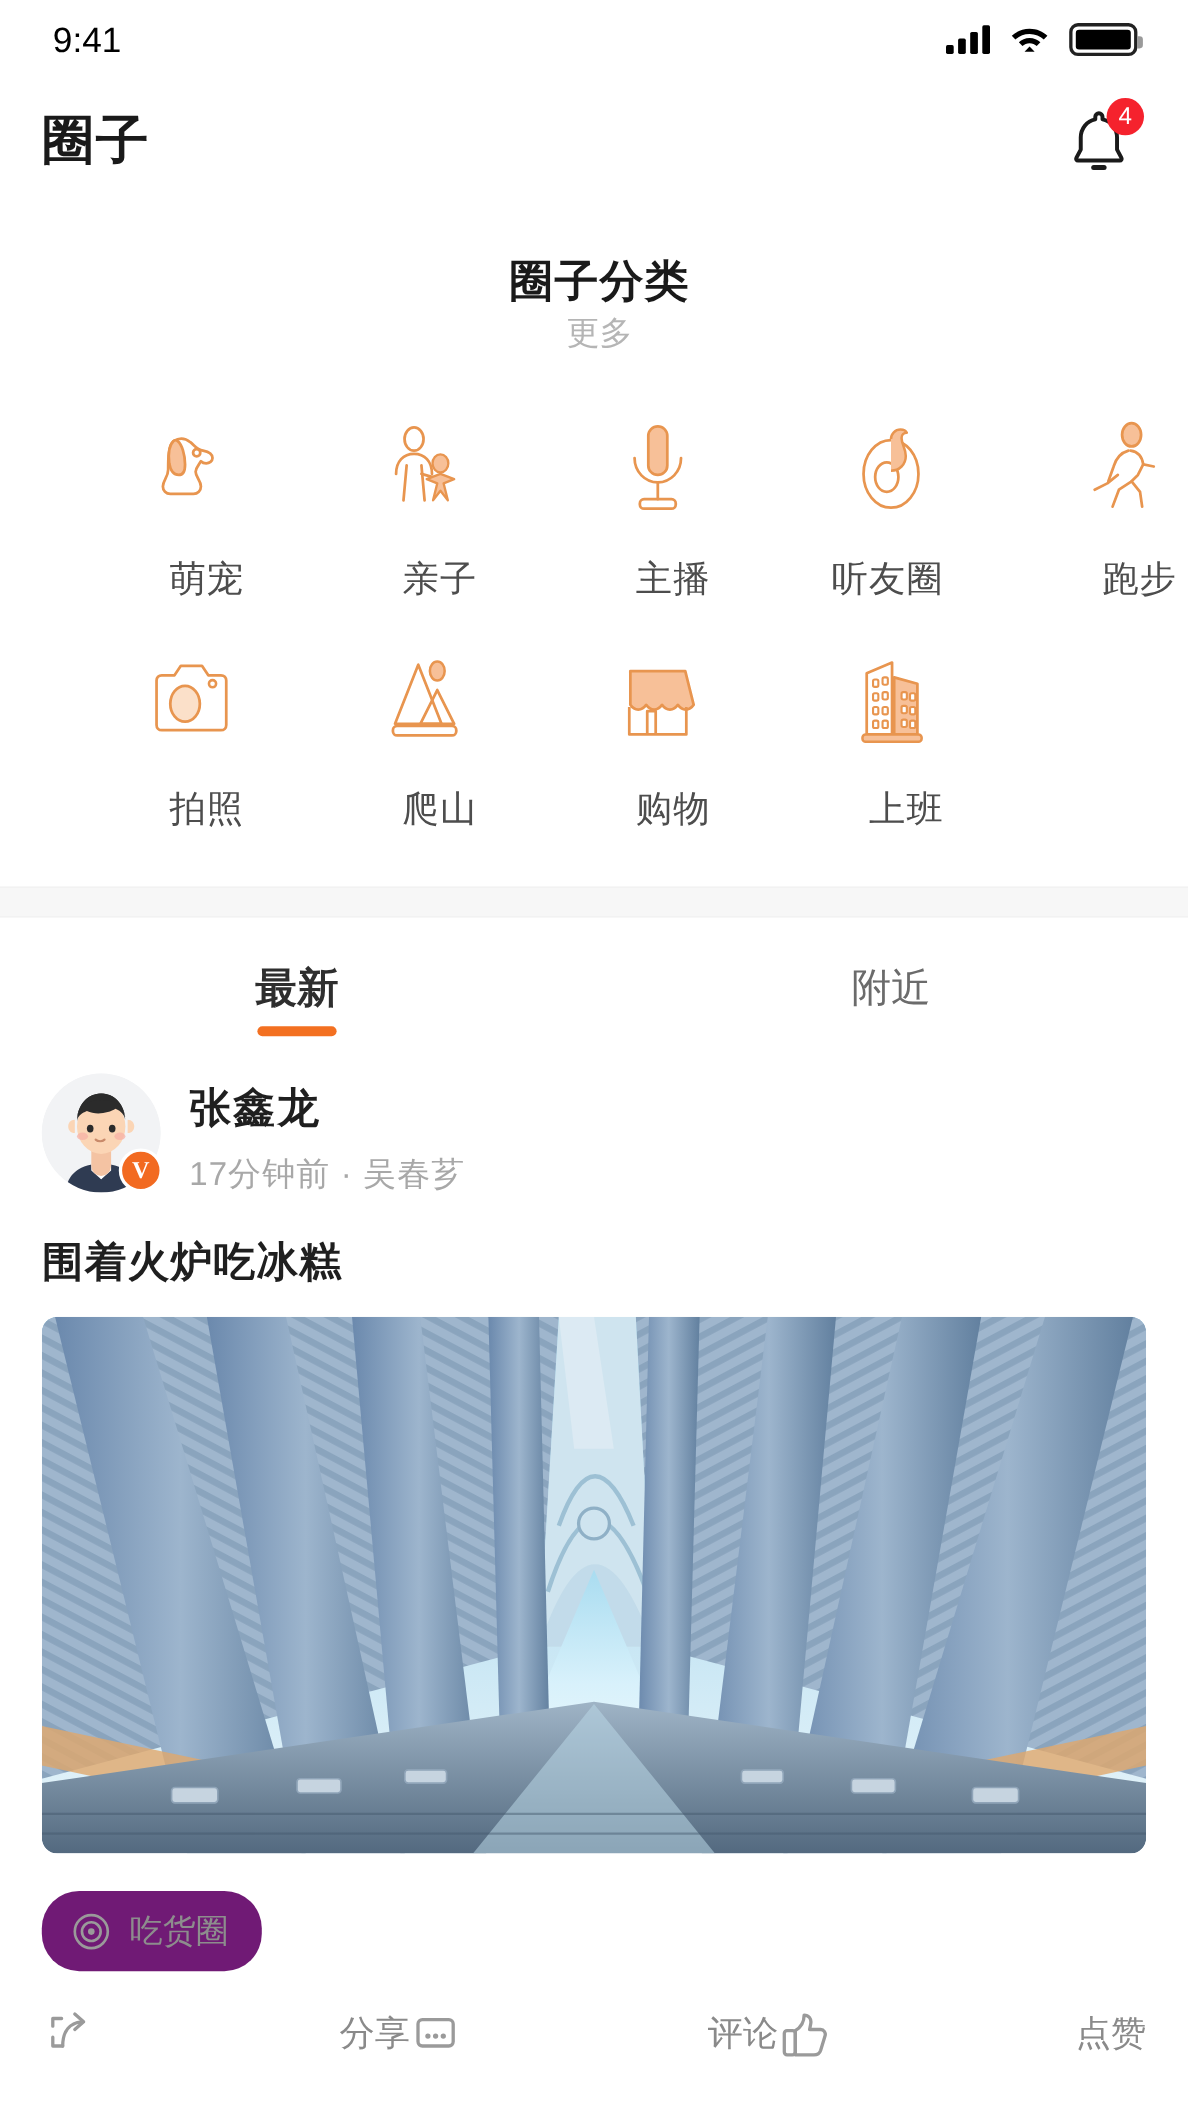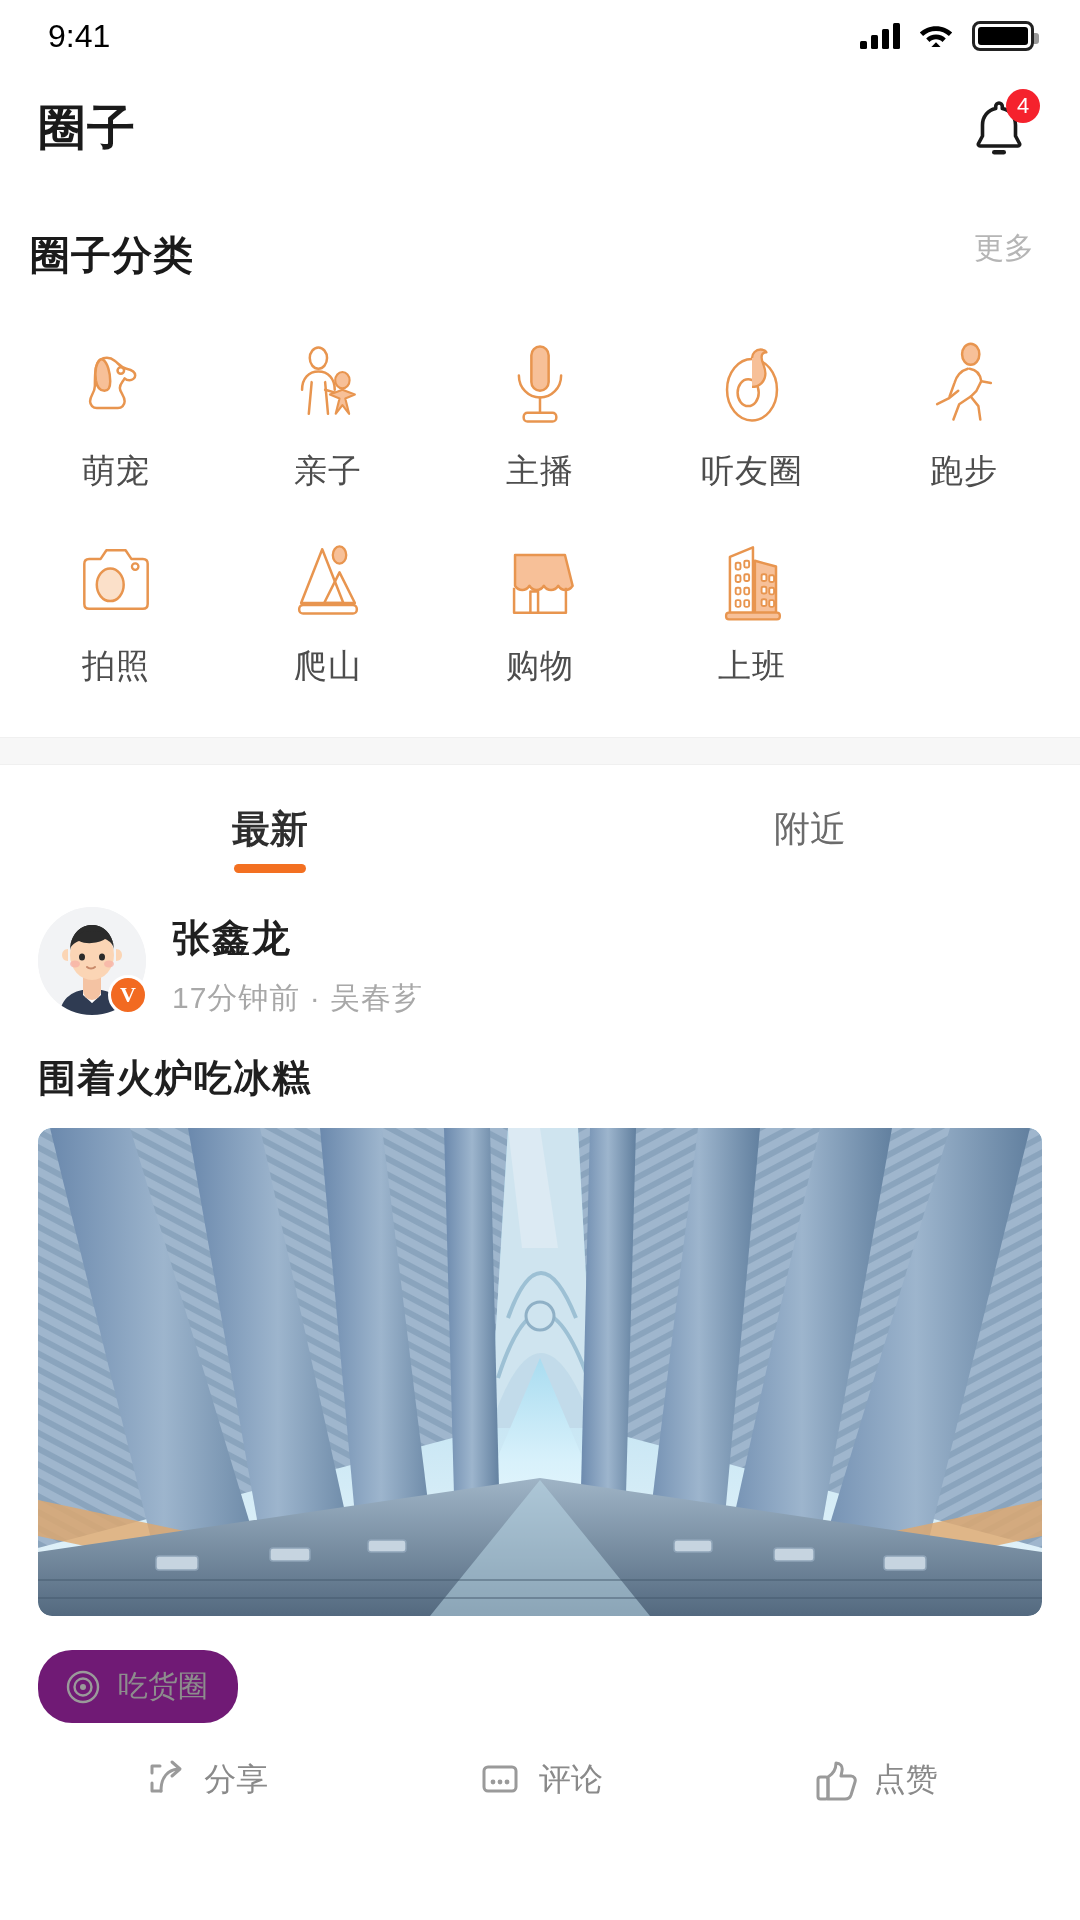--- a/index.html
+++ b/index.html
@@ -56,35 +56,36 @@
   .bell-wrap{ position:relative; width:70px; height:70px; }
   .badge{
     position:absolute; top:-4px; right:-6px;
     min-width:34px;height:34px;border-radius:17px;background:#f5222d;
     color:#fff;font-size:22px;display:flex;align-items:center;justify-content:center;
     padding:0 8px; font-weight:400;
   }
 
   
   .section-head{
-    display:flex;align-items:flex-start;justify-content:space-between;
-    padding:44px 46px 0 30px;
+    display:flex;align-items:center;justify-content:space-between;
+    padding:44px 46px 0 56px;
+    flex-direction:column;
   }
   .section-title{ font-size:40px;font-weight:700;color:#1a1a1a;letter-spacing:1px; }
   .section-more{ font-size:30px;color:#b5b5b5; }
 
   
   .cat-grid{
     display:grid;
     grid-template-columns:repeat(5,1fr);
     row-gap:16px;
     padding:46px 10px 34px 10px;
   }
   .cat-item{
-    display:flex;flex-direction:column;align-items:center;gap:16px;
+    display:flex;flex-direction:column;align-items:flex-end;gap:30px;
     padding:8px 0 14px 0;
   }
   .cat-icon{ width:96px;height:96px;display:flex;align-items:center;justify-content:center; }
   .cat-label{ font-size:33px;color:#4d4d4d;letter-spacing:1px; }
 
   
   .block-divider{ height:28px;background:#f7f7f7;border-top:1px solid #f0f0f0;border-bottom:1px solid #f0f0f0; }
 
   
   .tabs{ display:flex; height:128px; }
@@ -125,21 +126,21 @@
     display:inline-flex;align-items:center;gap:16px;
     background:#701a75;border-radius:34px;padding:16px 30px 16px 26px;
   }
   .tag-text{ font-size:30px;color:#8d8d8d; }
 
   
   .action-bar{
     display:flex;margin-top:34px;
   }
   .action{
-    flex:1;display:flex;align-items:center;justify-content:center;gap:16px;
+    flex:1;display:flex;align-items:center;justify-content:space-between;gap:16px;
   }
   .action-text{ font-size:32px;color:#8a8a8a; }
 </style>
 </head>
 <body>
 
 <div class="statusbar">
   <div class="status-time">9:41</div>
   <div class="status-icons">
     <div class="signal">

